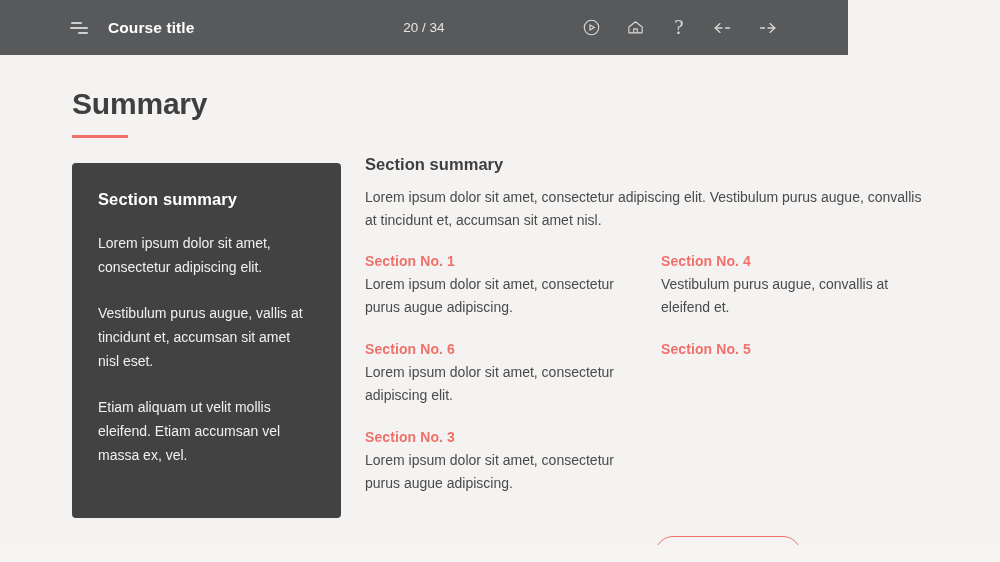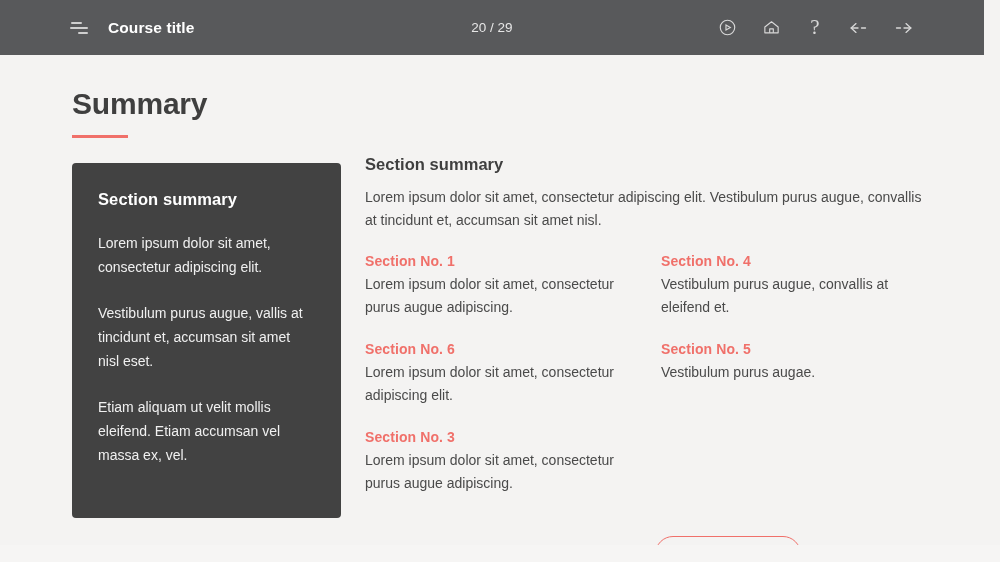--- a/index.html
+++ b/index.html
@@ -13,21 +13,21 @@
     font-family: "Liberation Sans", sans-serif;
     overflow: hidden;
     -webkit-font-smoothing: antialiased;
   }
 
   
   .topbar {
     position: absolute;
     left: 0;
     top: 0;
-    width: 984px;
+    width: 848px;
     height: 55px;
     background: #58595b;
     display: flex;
     align-items: center;
   }
   .topbar-left {
     display: flex;
     align-items: center;
     padding-left: 70px;
   }
@@ -237,21 +237,21 @@
 <div class="topbar">
   <div class="topbar-left">
     <div class="menu-icon">
       <i></i>
       <i></i>
       <i></i>
     </div>
     <div class="course-title">Course title</div>
   </div>
 
-  <div class="page-counter">20 / 29</div>
+  <div class="page-counter">20 / 34</div>
 
   <div class="topbar-right">
     <div class="icon-btn">
       <svg width="19" height="19" viewBox="0 0 20 20" fill="none" stroke="#d8d8d8" stroke-width="1.2">
         <circle cx="10" cy="10" r="7.6"></circle>
         <path d="M8.4 7.3 L13 10 L8.4 12.7 Z" fill="none"></path>
       </svg>
     </div>
     <div class="icon-btn">
       <svg width="19" height="19" viewBox="0 0 20 20" fill="none" stroke="#d8d8d8" stroke-width="1.2" stroke-linejoin="round">
@@ -313,21 +313,20 @@
         </div>
       </div>
 
       <div class="col right">
         <div class="sec">
           <p class="sec-head">Section No. 4</p>
           <p class="sec-body">Vestibulum purus augue, convallis at eleifend et.</p>
         </div>
         <div class="sec">
           <p class="sec-head">Section No. 5</p>
-          <p class="sec-body">Vestibulum purus augae.</p>
         </div>
       </div>
     </div>
   </div>
 
   <div class="read-more-wrap">
     <button class="read-more">Read more</button>
   </div>
 
   <div class="bottom-strip"></div>

